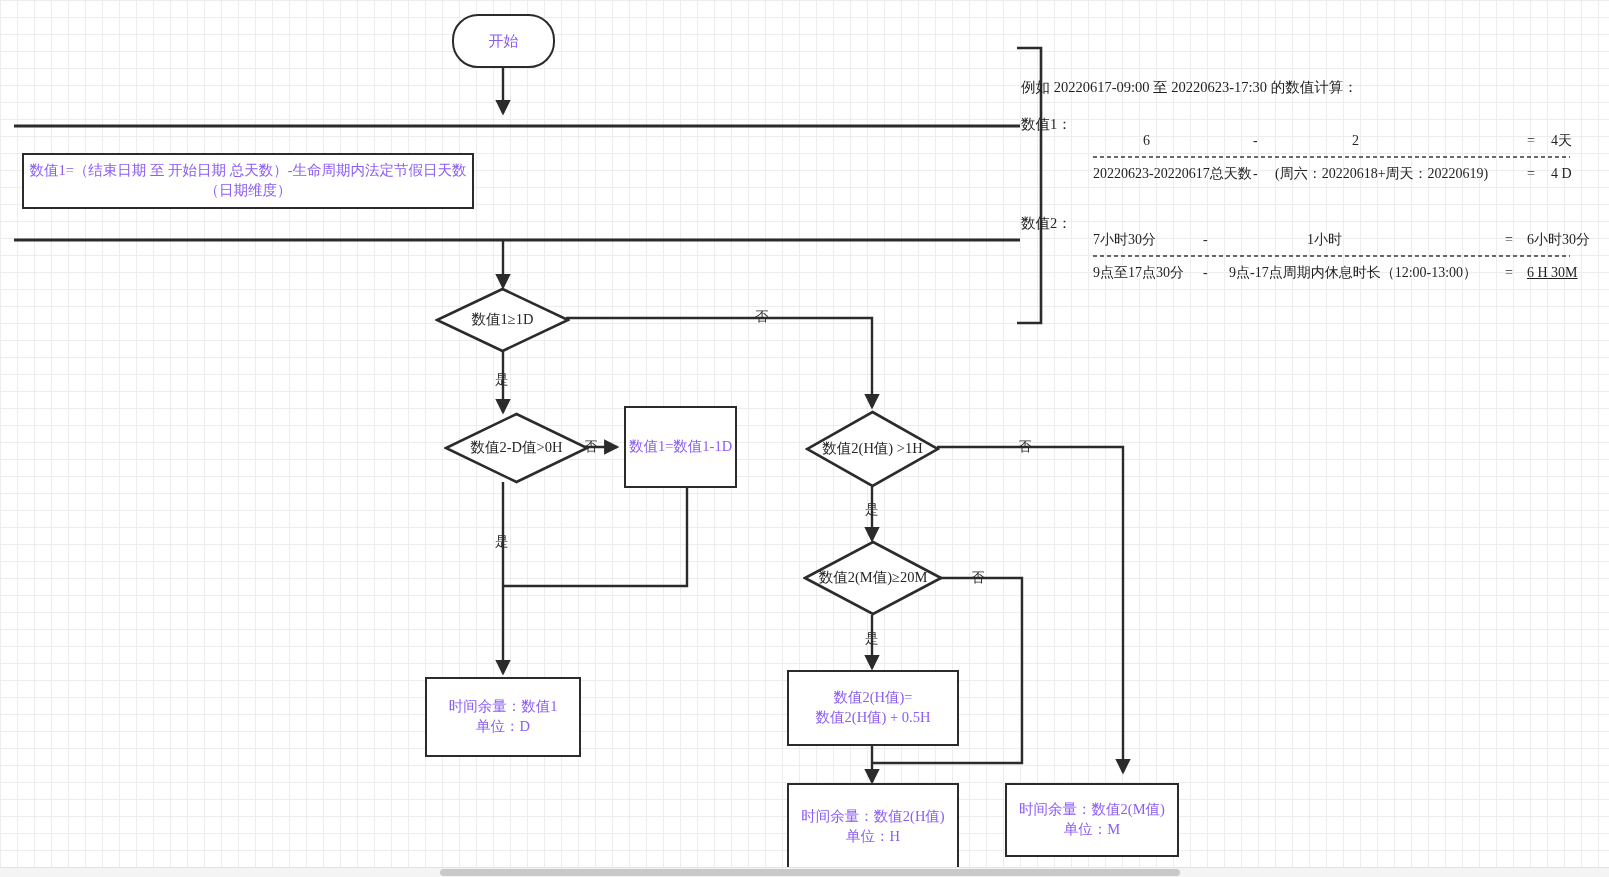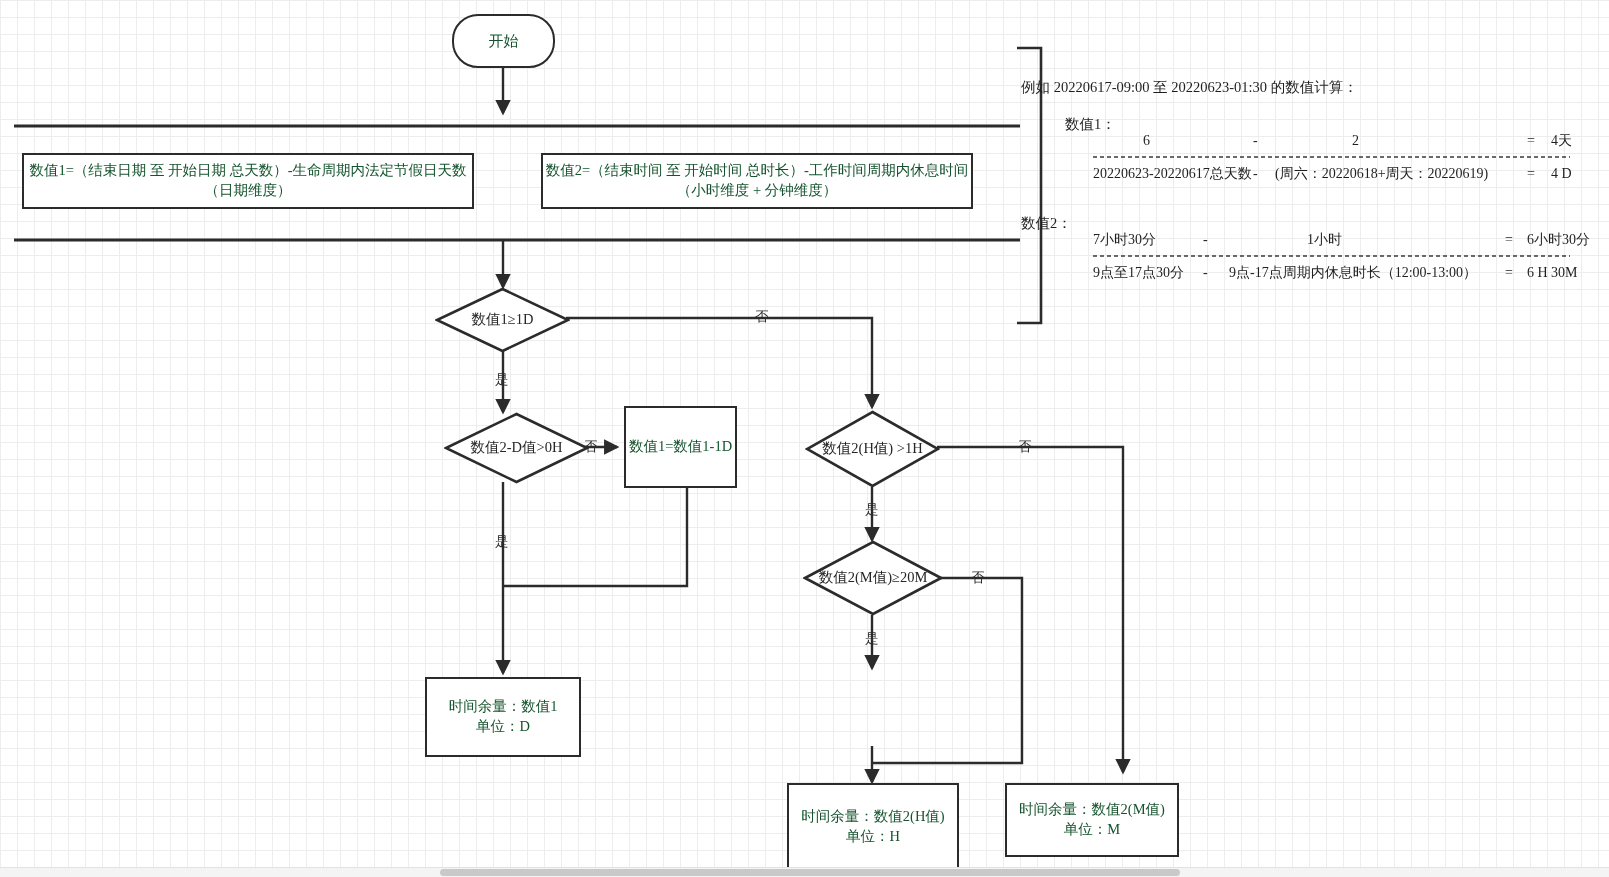--- a/index.html
+++ b/index.html
@@ -28,21 +28,21 @@
     top: 0;
     width: 1609px;
     height: 877px;
     pointer-events: none;
   }
   .node {
     position: absolute;
     box-sizing: border-box;
     background: #ffffff;
     border: 2.5px solid #2b2b2b;
-    color: #14532d;
+    color: #8b5cf6;
     display: flex;
     align-items: center;
     justify-content: center;
     text-align: center;
     line-height: 1.35;
     font-size: 14.5px;
     font-family: "Liberation Serif", "DejaVu Serif", serif;
     white-space: pre-line;
   }
   .terminator {
@@ -161,24 +161,20 @@
 
   <div class="node terminator" style="left:452px; top:14px; width:103px; height:54px;">
     <span>开始</span>
   </div>
 
   <div class="node" style="left:22px; top:153px; width:452px; height:56px;">
     <span>数值1=（结束日期 至 开始日期 总天数）-生命周期内法定节假日天数
 （日期维度）</span>
   </div>
 
-  <div class="node" style="left:541px; top:153px; width:432px; height:56px;">
-    <span>数值2=（结束时间 至 开始时间 总时长）-工作时间周期内休息时间
-（小时维度 + 分钟维度）</span>
-  </div>
 
   <div class="diamond-wrap" style="left:435px; top:287px; width:135px; height:66px;">
     <svg class="dshape" viewBox="0 0 135 66" preserveAspectRatio="none">
       <polygon points="67.5,2 133,33 67.5,64 2,33" fill="#ffffff" stroke="#2b2b2b" stroke-width="2.6"></polygon>
     </svg>
     <span class="diamond-label">数值1≥1D</span>
   </div>
 
   <div class="diamond-wrap" style="left:444px; top:412px; width:145px; height:72px;">
     <svg class="dshape" viewBox="0 0 145 72" preserveAspectRatio="none">
@@ -198,20 +194,24 @@
     <span class="diamond-label">数值2(H值) &gt;1H</span>
   </div>
 
   <div class="diamond-wrap" style="left:803px; top:540px; width:140px; height:76px;">
     <svg class="dshape" viewBox="0 0 140 76" preserveAspectRatio="none">
       <polygon points="70,2 138,38 70,74 2,38" fill="#ffffff" stroke="#2b2b2b" stroke-width="2.6"></polygon>
     </svg>
     <span class="diamond-label">数值2(M值)≥20M</span>
   </div>
 
+  <div class="node" style="left:787px; top:670px; width:172px; height:76px;">
+    <span>数值2(H值)=
+数值2(H值) + 0.5H</span>
+  </div>
 
   <div class="node" style="left:425px; top:677px; width:156px; height:80px;">
     <span>时间余量：数值1
 单位：D</span>
   </div>
 
   <div class="node" style="left:787px; top:783px; width:172px; height:88px;">
     <span>时间余量：数值2(H值)
 单位：H</span>
   </div>
@@ -226,23 +226,23 @@
 
   <span class="edge-label" style="left:584px; top:440px;">否</span>
   <span class="edge-label" style="left:495px; top:535px;">是</span>
 
   <span class="edge-label" style="left:1018px; top:440px;">否</span>
   <span class="edge-label" style="left:865px; top:503px;">是</span>
 
   <span class="edge-label" style="left:971px; top:571px;">否</span>
   <span class="edge-label" style="left:865px; top:632px;">是</span>
 
-  <span class="note-text note-head" style="left:1021px; top:79px;">例如 20220617-09:00 至 20220623-01:30 的数值计算：</span>
-
-  <span class="note-text note-key" style="left:1021px; top:116px;margin-left:44px;">数值1：</span>
+  <span class="note-text note-head" style="left:1021px; top:79px;">例如 20220617-09:00 至 20220623-17:30 的数值计算：</span>
+
+  <span class="note-text note-key" style="left:1021px; top:116px;">数值1：</span>
   <span class="note-text note-num" style="left:1143px; top:133px;">6</span>
   <span class="note-text note-num" style="left:1253px; top:133px;">-</span>
   <span class="note-text note-num" style="left:1352px; top:133px;">2</span>
   <span class="note-text note-num" style="left:1527px; top:133px;">=</span>
   <span class="note-text note-num" style="left:1551px; top:133px;">4天</span>
 
   <span class="note-text note-den" style="left:1093px; top:166px;">20220623-20220617总天数</span>
   <span class="note-text note-den" style="left:1253px; top:166px;">-</span>
   <span class="note-text note-den" style="left:1275px; top:166px;">(周六：20220618+周天：20220619)</span>
   <span class="note-text note-den" style="left:1527px; top:166px;">=</span>
@@ -252,19 +252,19 @@
   <span class="note-text note-num" style="left:1093px; top:232px;">7小时30分</span>
   <span class="note-text note-num" style="left:1203px; top:232px;">-</span>
   <span class="note-text note-num" style="left:1307px; top:232px;">1小时</span>
   <span class="note-text note-num" style="left:1505px; top:232px;">=</span>
   <span class="note-text note-num" style="left:1527px; top:232px;">6小时30分</span>
 
   <span class="note-text note-den" style="left:1093px; top:265px;text-align:center;">9点至17点30分</span>
   <span class="note-text note-den" style="left:1203px; top:265px;">-</span>
   <span class="note-text note-den" style="left:1229px; top:265px;">9点-17点周期内休息时长（12:00-13:00）</span>
   <span class="note-text note-den" style="left:1505px; top:265px;">=</span>
-  <span class="note-text note-den" style="left:1527px; top:265px;">6 H 30M</span>
+  <span class="note-text note-den" style="left:1527px; top:265px;text-decoration:underline;">6 H 30M</span>
 
   <div class="scroll-track">
     <div class="scroll-thumb"></div>
   </div>
 
 </div>
 
 </body></html>

